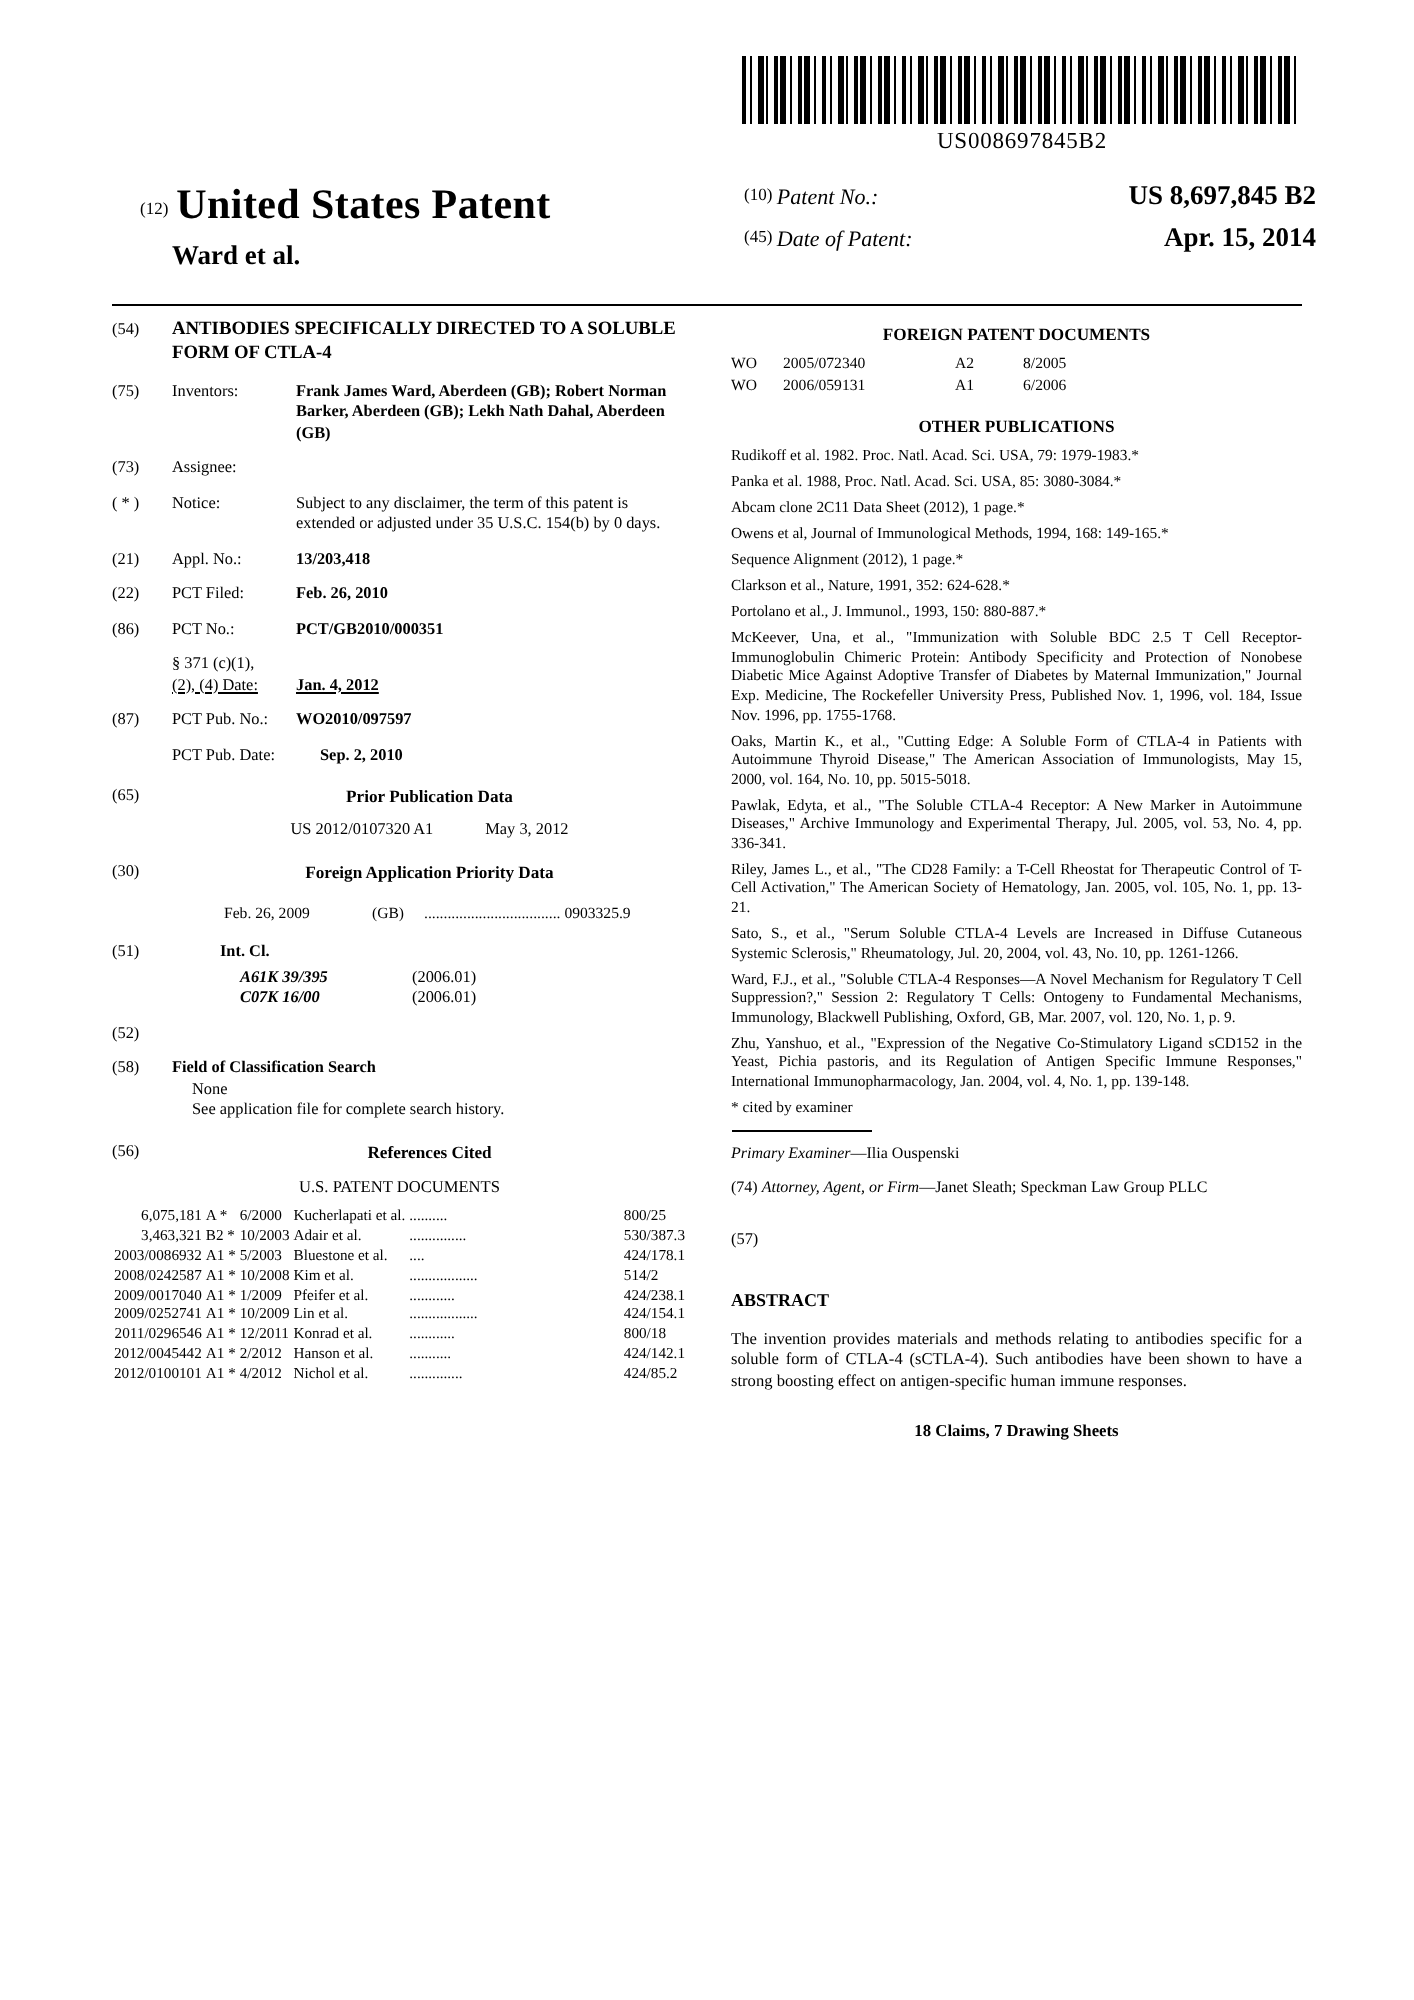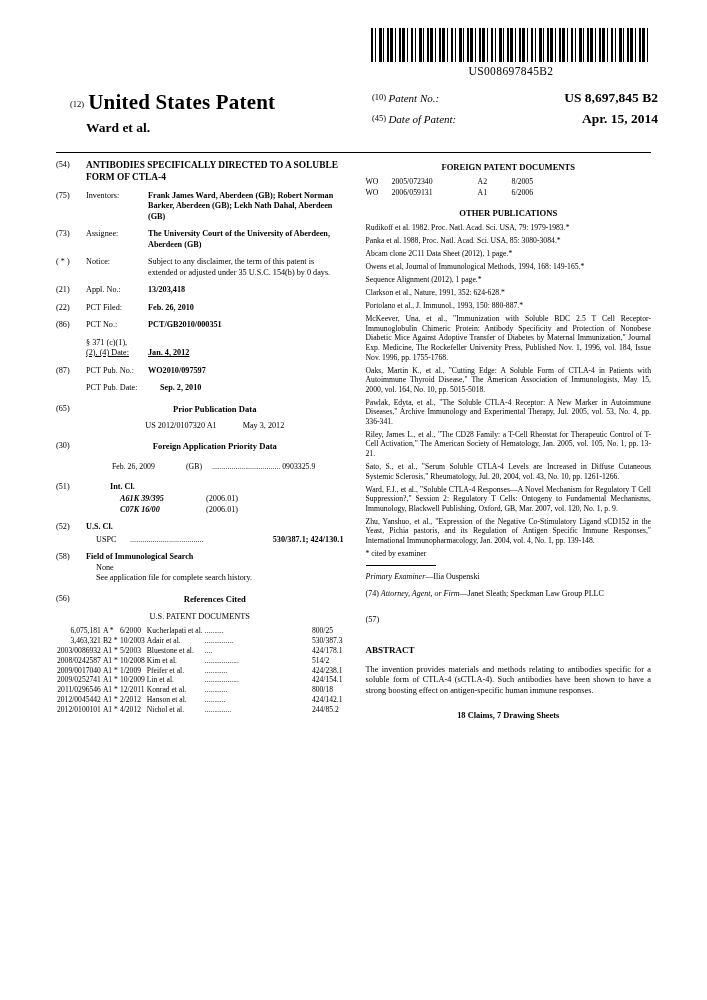--- a/index.html
+++ b/index.html
@@ -279,21 +279,20 @@
 
       <div class="field">
         <div class="fnum">(75)</div>
         <div class="flabel">Inventors:</div>
         <div class="fbody bold">Frank James Ward, Aberdeen (GB); Robert Norman Barker, Aberdeen (GB); Lekh Nath Dahal, Aberdeen (GB)</div>
       </div>
 
       <div class="field">
         <div class="fnum">(73)</div>
         <div class="flabel">Assignee:</div>
-        <div class="fbody bold">The University Court of the University of Aberdeen, Aberdeen (GB)</div>
       </div>
 
       <div class="field">
         <div class="fnum">( * )</div>
         <div class="flabel">Notice:</div>
         <div class="fbody">Subject to any disclaimer, the term of this patent is extended or adjusted under 35 U.S.C. 154(b) by 0 days.</div>
       </div>
 
       <div class="field">
         <div class="fnum">(21)</div>
@@ -370,34 +369,26 @@
           </div>
           <div style="display:flex;">
             <span style="flex:0 0 86px; font-style:italic; font-weight:bold; margin-left:10px;">C07K 16/00</span>
             <span>(2006.01)</span>
           </div>
         </div>
       </div>
 
       <div class="field">
         <div class="fnum">(52)</div>
-        <div class="fbody">
-          <div style="font-weight:bold;">U.S. Cl.</div>
-          <div style="display:flex; margin-top:2px;">
-            <span style="flex:0 0 34px; margin-left:10px;">USPC</span>
-            <span style="flex:1 1 auto;">....................................</span>
-            <span style="font-weight:bold; white-space:nowrap;">530/387.1; 424/130.1</span>
-          </div>
-        </div>
       </div>
 
       <div class="field">
         <div class="fnum">(58)</div>
         <div class="fbody">
-          <div style="font-weight:bold;">Field of Immunological Search</div>
+          <div style="font-weight:bold;">Field of Classification Search</div>
           <div style="margin-left:10px;">None</div>
           <div style="margin-left:10px;">See application file for complete search history.</div>
         </div>
       </div>
 
       <div class="field" style="margin-top:10px;">
         <div class="fnum">(56)</div>
         <div class="fbody">
           <div class="ctr-head" style="margin:0;">References Cited</div>
         </div>
@@ -470,21 +461,21 @@
             <td>Hanson et al.</td>
             <td class="dots">...........</td>
             <td>424/142.1</td>
           </tr>
           <tr>
             <td class="num">2012/0100101</td>
             <td>A1 *</td>
             <td>4/2012</td>
             <td>Nichol et al.</td>
             <td class="dots">..............</td>
-            <td>244/85.2</td>
+            <td>424/85.2</td>
           </tr>
         </tbody>
       </table>
 
     </div>
 
     <div class="col right">
 
       <div class="ctr-head" style="margin-top:2px;">FOREIGN PATENT DOCUMENTS</div>
 

